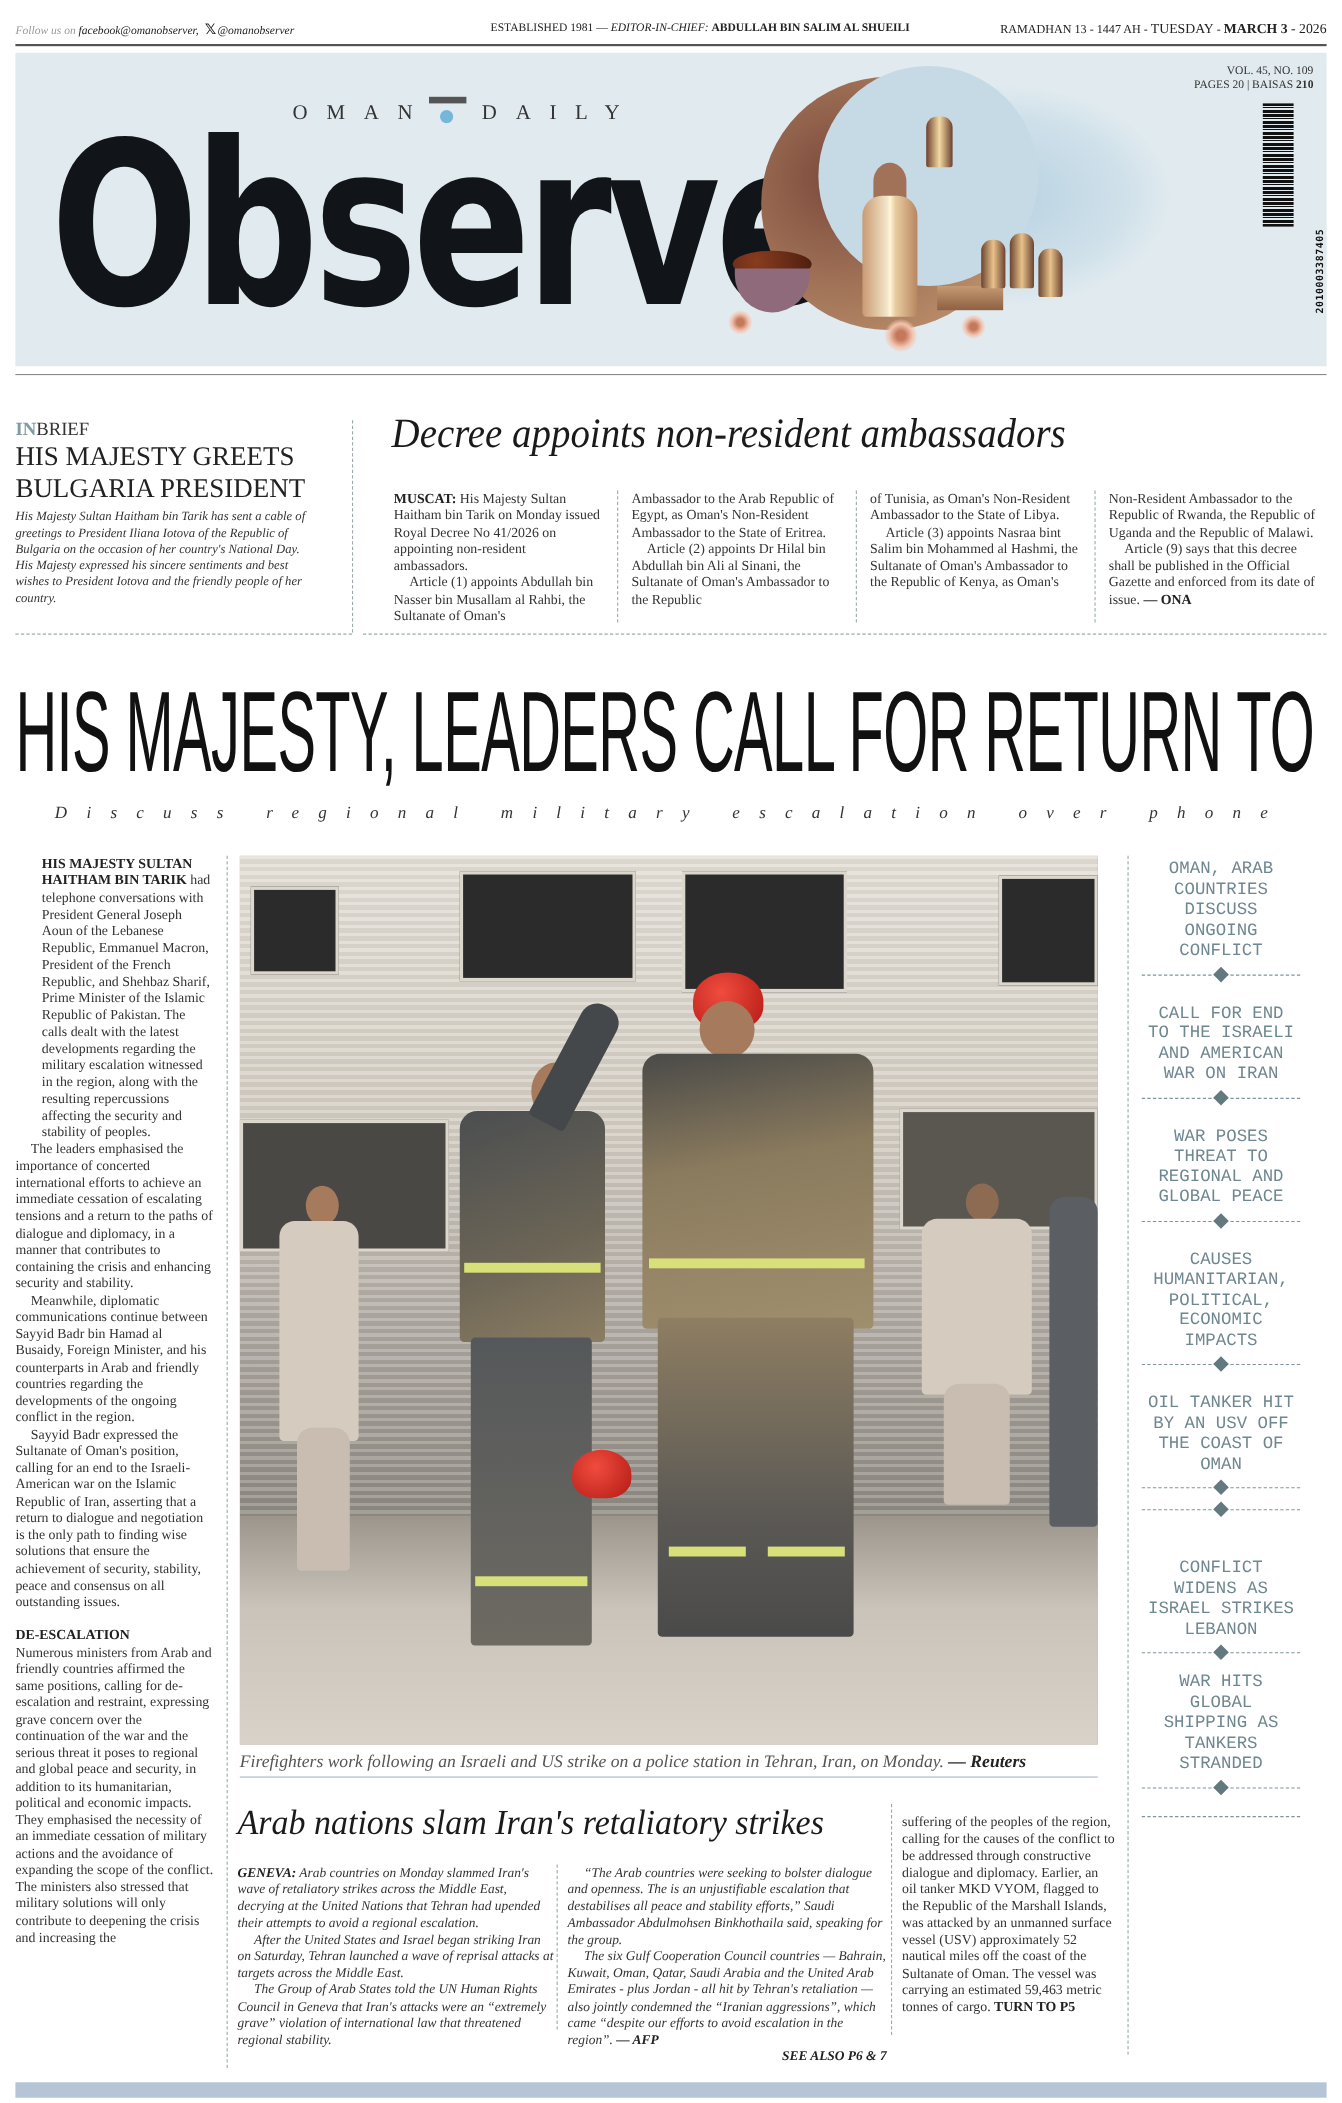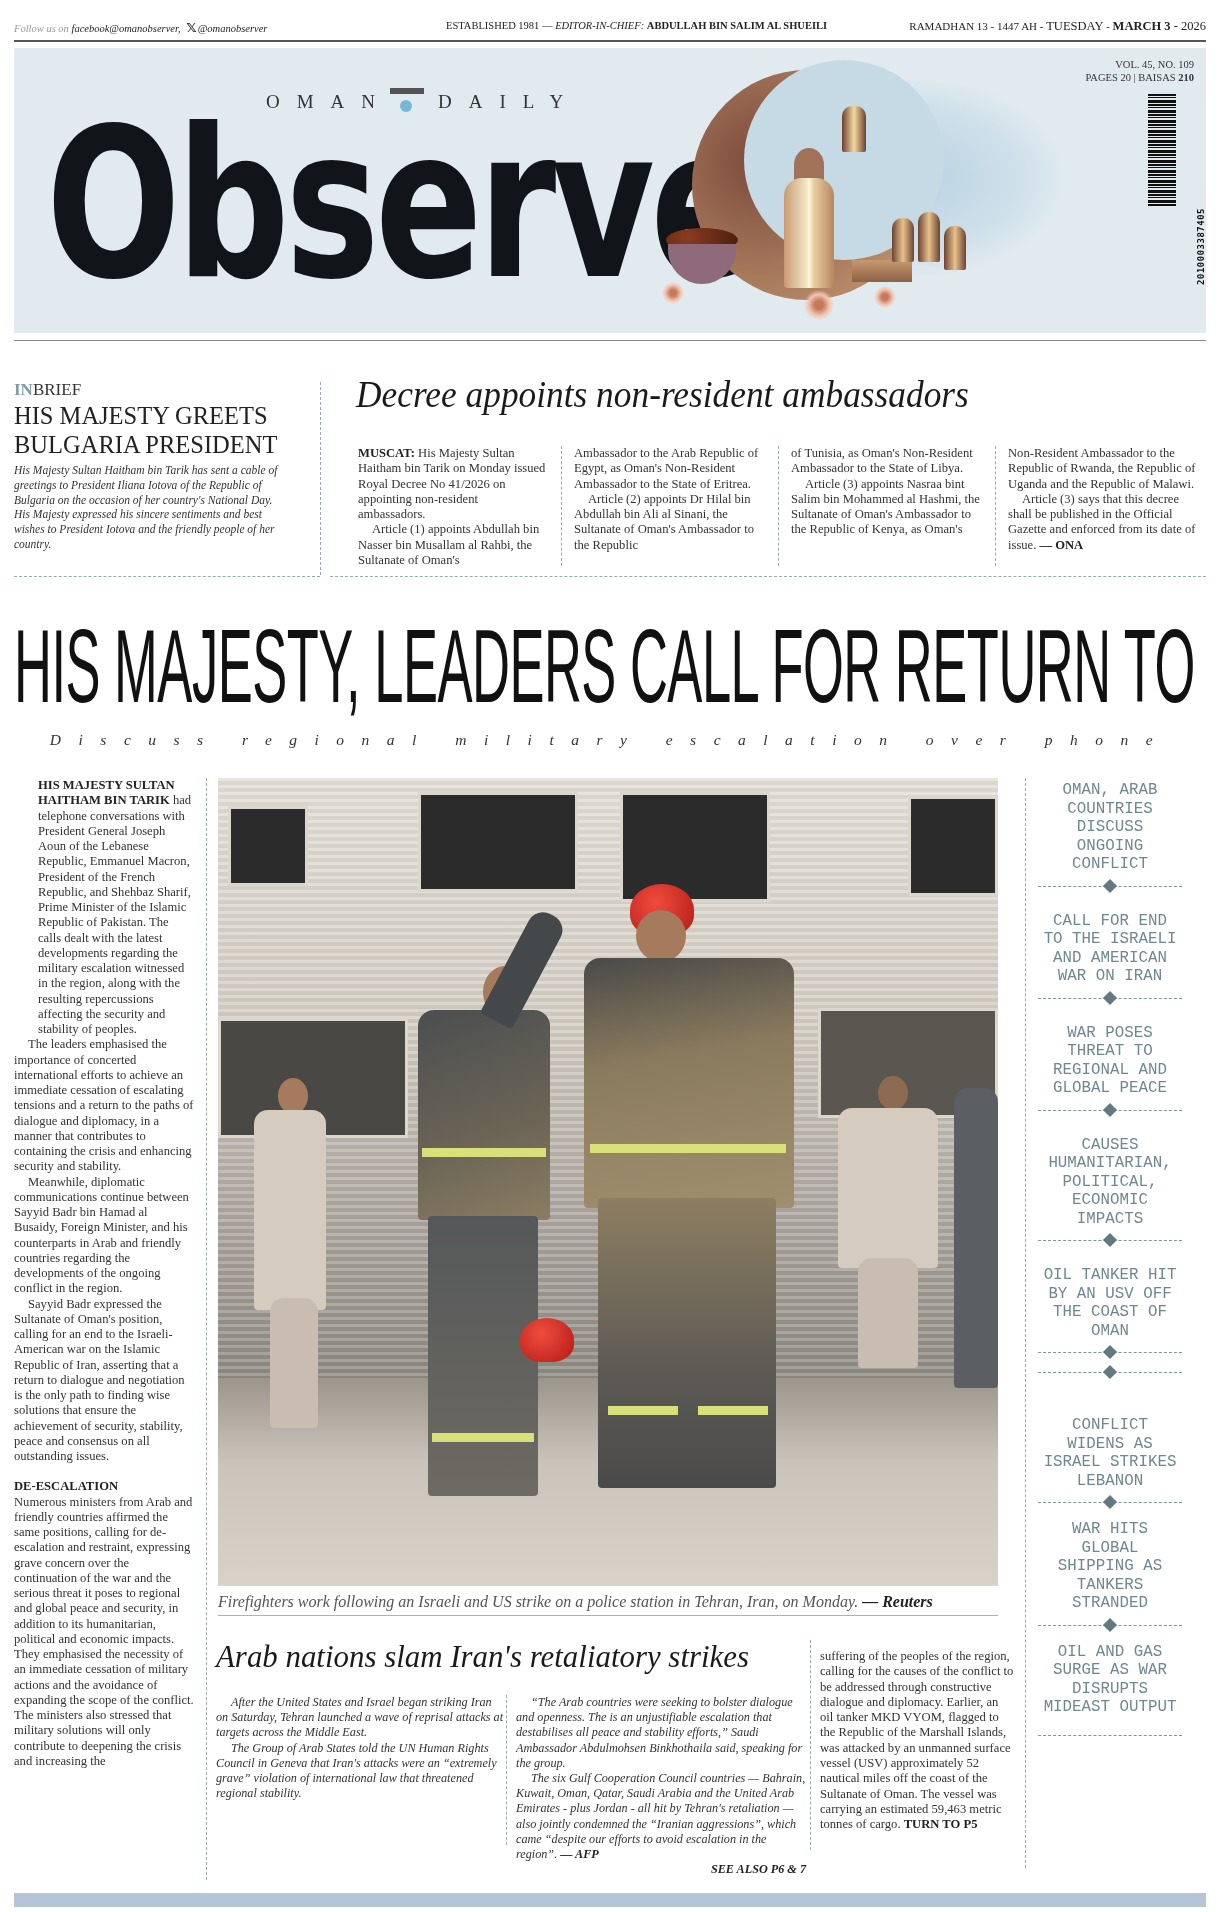--- a/index.html
+++ b/index.html
@@ -180,21 +180,21 @@
   <span class="ind">Article (2) appoints Dr Hilal bin Abdullah bin Ali al Sinani, the Sultanate of Oman's Ambassador to the Republic</span>
 </div>
 <div class="vdash" style="left:778px;top:446px;height:120px"></div>
 <div class="decree-col" style="left:791px">
   <span>of Tunisia, as Oman's Non-Resident Ambassador to the State of Libya.</span>
   <span class="ind">Article (3) appoints Nasraa bint Salim bin Mohammed al Hashmi, the Sultanate of Oman's Ambassador to the Republic of Kenya, as Oman's</span>
 </div>
 <div class="vdash" style="left:995px;top:446px;height:120px"></div>
 <div class="decree-col" style="left:1008px;width:196px">
   <span>Non-Resident Ambassador to the Republic of Rwanda, the Republic of Uganda and the Republic of Malawi.</span>
-  <span class="ind"><span>Article (3) says that this decree shall be published in the Official Gazette and enforced from its date of issue. </span><b>— ONA</b></span>
+  <span class="ind"><span>Article (9) says that this decree shall be published in the Official Gazette and enforced from its date of issue. </span><b>— ONA</b></span>
 </div>
 <div class="hdash" style="left:330px;top:576px;width:876px"></div>
 
 <div class="headline">
   <span>HIS MAJESTY, LEADERS CALL FOR RETURN TO DIALOGUE</span>
 </div>
 <div class="deck">Discuss regional military escalation over phone</div>
 
 <div class="left-col">
   <p class="first"><b>HIS MAJESTY SULTAN HAITHAM BIN TARIK</b><span> had telephone conversations with President General Joseph Aoun of the Lebanese Republic, Emmanuel Macron, President of the French Republic, and Shehbaz Sharif, Prime Minister of the Islamic Republic of Pakistan. The calls dealt with the latest developments regarding the military escalation witnessed in the region, along with the resulting repercussions affecting the security and stability of peoples.</span></p>
@@ -237,20 +237,21 @@
   <div class="ff" style="left:366px;top:180px;width:210px;height:250px;background:linear-gradient(170deg,#4a4a48,#8b7b5e 40%,#a08f6e)"></div>
   <div class="ff" style="left:380px;top:420px;width:178px;height:290px;background:linear-gradient(180deg,#8e7e62,#5d5a55 60%,#4a4a4a);border-radius:4px"></div>
   <div class="stripe" style="left:372px;top:366px;width:196px"></div>
   <div class="stripe" style="left:390px;top:628px;width:70px"></div>
   <div class="stripe" style="left:480px;top:628px;width:70px"></div>
 </div>
 <div class="caption"><span>Firefighters work following an Israeli and US strike on a police station in Tehran, Iran, on Monday. </span><b>— Reuters</b></div>
 
 <div class="arab-h">Arab nations slam Iran's retaliatory strikes</div>
 <div class="arab-col" style="left:216px">
+  <p class="first"><b>GENEVA:</b><span> Arab countries on Monday slammed Iran's wave of retaliatory strikes across the Middle East, decrying at the United Nations that Tehran had upended their attempts to avoid a regional escalation.</span></p>
   <p>After the United States and Israel began striking Iran on Saturday, Tehran launched a wave of reprisal attacks at targets across the Middle East.</p>
   <p>The Group of Arab States told the UN Human Rights Council in Geneva that Iran's attacks were an “extremely grave” violation of international law that threatened regional stability.</p>
 </div>
 <div class="vdash" style="left:506px;top:1695px;height:150px"></div>
 <div class="arab-col" style="left:516px">
   <p>“The Arab countries were seeking to bolster dialogue and openness. The is an unjustifiable escalation that destabilises all peace and stability efforts,” Saudi Ambassador Abdulmohsen Binkhothaila said, speaking for the group.</p>
   <p><span>The six Gulf Cooperation Council countries — Bahrain, Kuwait, Oman, Qatar, Saudi Arabia and the United Arab Emirates - plus Jordan - all hit by Tehran's retaliation — also jointly condemned the “Iranian aggressions”, which came “despite our efforts to avoid escalation in the region”. </span><b>— AFP</b></p>
   <p class="see">SEE ALSO P6 &amp; 7</p>
 </div>
 <div class="vdash" style="left:810px;top:1640px;height:210px"></div>
@@ -284,17 +285,16 @@
       <i></i>
     </div>
   <div class="item" style="margin-top:36px">CONFLICT WIDENS AS ISRAEL STRIKES LEBANON</div>
   <div class="sep">
       <i></i>
     </div>
   <div class="item" style="margin-top:10px">WAR HITS GLOBAL SHIPPING AS TANKERS STRANDED</div>
   <div class="sep">
       <i></i>
     </div>
-  <div class="item" style="margin-top:10px">OIL AND GAS SURGE AS WAR DISRUPTS MIDEAST OUTPUT</div>
   <div class="sep" style="margin-top:10px"></div>
 </div>
 
 <div class="footer-bar"></div>
 
 </body></html>

